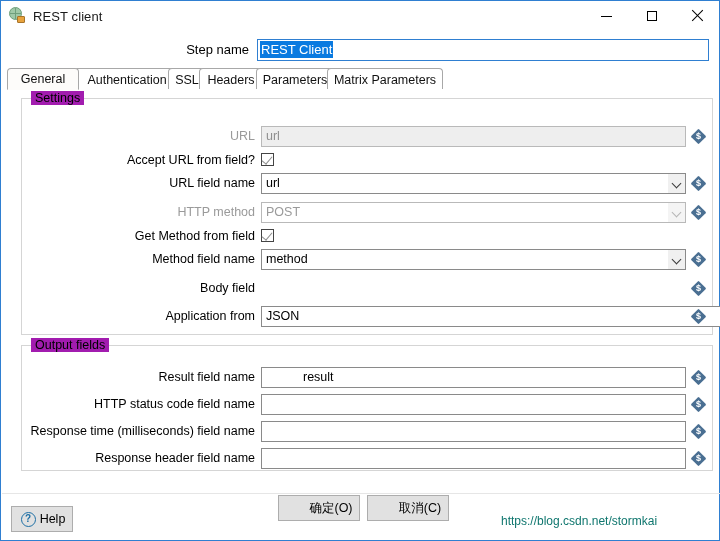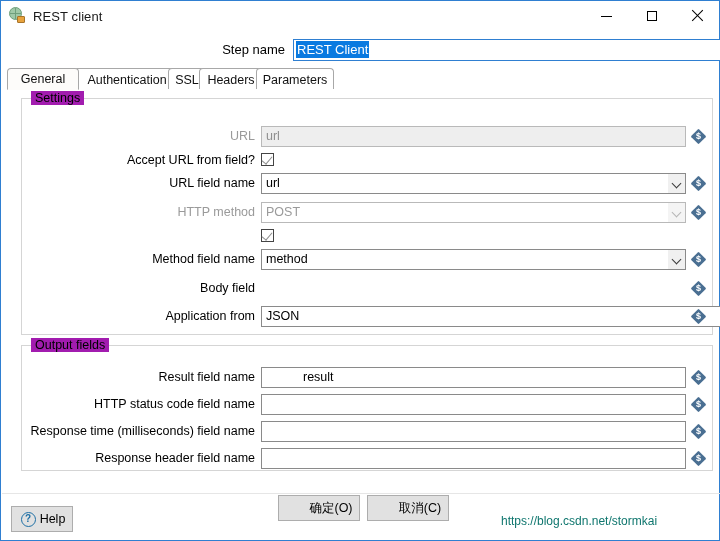--- a/index.html
+++ b/index.html
@@ -110,21 +110,20 @@
   }
   .winbtn .glyph-close::before { transform: rotate(45deg); }
   .winbtn .glyph-close::after  { transform: rotate(-45deg); }
 
   
   #stepname-row {
     position: absolute;
     left: 0; top: 38px;
     width: 585px;
     height: 24px;
-    margin-left: 36px;
   }
   #stepname-label {
     position: absolute;
     left: 110px; top: 3px;
     width: 138px;
     text-align: right;
     font-size: 13px;
     color: #000;
   }
   #stepname-input {
@@ -406,20 +405,21 @@
     <div id="stepname-input"><span class="sel">REST Client</span></div>
   </div>
 
   <div id="tabstrip">
     <div class="tabline"></div>
     <div class="tab active" style="left:0px;width:72px;">General</div>
     <div class="tab" style="left:66px;width:108px;">Authentication</div>
     <div class="tab" style="left:161px;width:38px;">SSL</div>
     <div class="tab" style="left:192px;width:64px;">Headers</div>
     <div class="tab" style="left:249px;width:78px;">Parameters</div>
+    <div class="tab" style="left:320px;width:116px;">Matrix Parameters</div>
   </div>
 
   <div id="content">
 
     <div class="groupbox" style="left:14px; top:9px; width:692px; height:237px;">
       <div class="gb-title">Settings</div>
     </div>
 
     <div class="flabel dim" style="left:20px; top:40px; width:228px;">URL</div>
     <div class="tfield disabled" style="left:254px; top:37px; width:425px;">url</div>
@@ -450,20 +450,21 @@
       <span class="ctext">POST</span>
       <span class="arrowbox">
           <span class="chev"></span>
         </span>
     </div>
     <span class="dollar" style="left:684px; top:116px;">
         <span class="dia"></span>
         <span class="ch">$</span>
       </span>
 
+    <div class="flabel" style="left:20px; top:140px; width:228px;">Get Method from field</div>
     <span class="cbox" style="left:254px; top:140px;">
         <span class="tick"></span>
       </span>
 
     <div class="flabel" style="left:20px; top:163px; width:228px;">Method field name</div>
     <div class="combo" style="left:254px; top:160px; width:425px;">
       <span class="ctext">method</span>
       <span class="arrowbox">
           <span class="chev"></span>
         </span>

